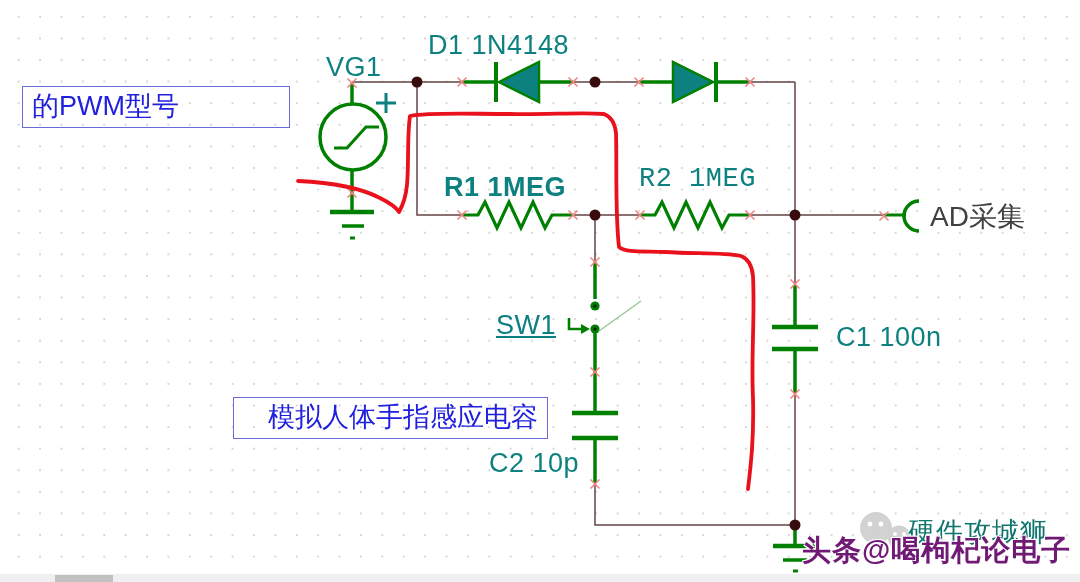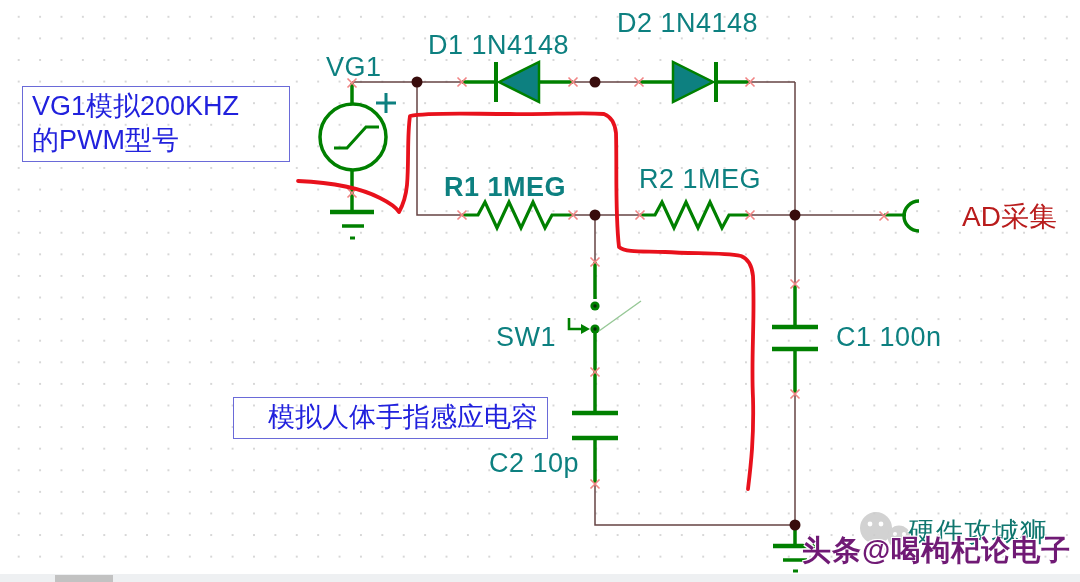--- a/index.html
+++ b/index.html
@@ -10,21 +10,21 @@
   }
   .gridlayer{
     position:absolute;left:0;top:0;width:1080px;height:576px;
     background-image:radial-gradient(circle,#d7d7d7 1.1px,transparent 1.2px);
     background-size:21.4px 21.6px;
     background-position:8px 6px;
   }
   svg.circuit{position:absolute;left:0;top:0;}
   .lbl{position:absolute;white-space:nowrap;}
   .teal{color:#0d8080;font-size:27px;letter-spacing:0.5px;}
-  .purple{color:#b91c1c;font-size:28px;margin-left:32px;}
+  .purple{color:#404040;font-size:28px;}
   .notebox{
     position:absolute;border:1.5px solid #6a6ad8;color:#2121dd;
     font-size:27px;line-height:34px;padding:2px 9px 4px 9px;background:transparent;
   }
   .wm-brand{
     position:absolute;color:#0f766e;font-size:27px;letter-spacing:1px;
     text-shadow:1px 1px 0 #ffffff,-1px -1px 0 #ffffff;
   }
   .wm-byline{
     position:absolute;color:#701a75;font-size:29px;font-weight:700;letter-spacing:1px;
@@ -187,30 +187,28 @@
       <path d="M884,546 L879,552 L887,549 Z" fill="#cbcbcb"></path>
       <circle cx="870" cy="524" r="2.4" fill="#ffffff"></circle>
       <circle cx="881" cy="524" r="2.4" fill="#ffffff"></circle>
       <circle cx="895" cy="534" r="2" fill="#ffffff"></circle>
       <circle cx="904" cy="534" r="2" fill="#ffffff"></circle>
     </g>
   </svg>
 
   <div class="lbl teal" style="left:326px;top:52px;text-align:right;">VG1</div>
   <div class="lbl teal" style="left:428px;top:30px;">D1 1N4148</div>
-  <div class="lbl teal" style="left:617px;top:8px;">D2 1N4148</div>
   <div class="lbl teal" style="left:444px;top:172px;font-weight:bold;">R1 1MEG</div>
-  <div class="lbl teal" style="left:639px;top:164px;">R2 1MEG</div>
-  <div class="lbl teal" style="left:496px;top:322px;">SW1</div>
+  <div class="lbl teal" style="left:639px;top:164px;font-family:Liberation Mono, monospace;">R2 1MEG</div>
+  <div class="lbl teal" style="left:496px;top:310px;text-decoration:underline;">SW1</div>
   <div class="lbl teal" style="left:836px;top:322px;">C1 100n</div>
   <div class="lbl teal" style="left:461px;top:448px;margin-left:28px;">C2 10p</div>
   <div class="lbl purple" style="left:930px;top:198px;">AD采集</div>
 
   <div class="notebox" style="left:22px;top:86px;width:248px;">
-    <div>VG1模拟200KHZ</div>
     <div>的PWM型号</div>
   </div>
   <div class="notebox" style="left:233px;top:397px;padding-left:34px;">模拟人体手指感应电容</div>
 
   <div class="wm-brand" style="left:908px;top:514px;">硬件攻城狮</div>
   <div class="wm-byline" style="left:802px;top:531px;">头条@喝枸杞论电子</div>
 
   <div class="scrollbar">
     <div class="scroll-thumb"></div>
   </div>

